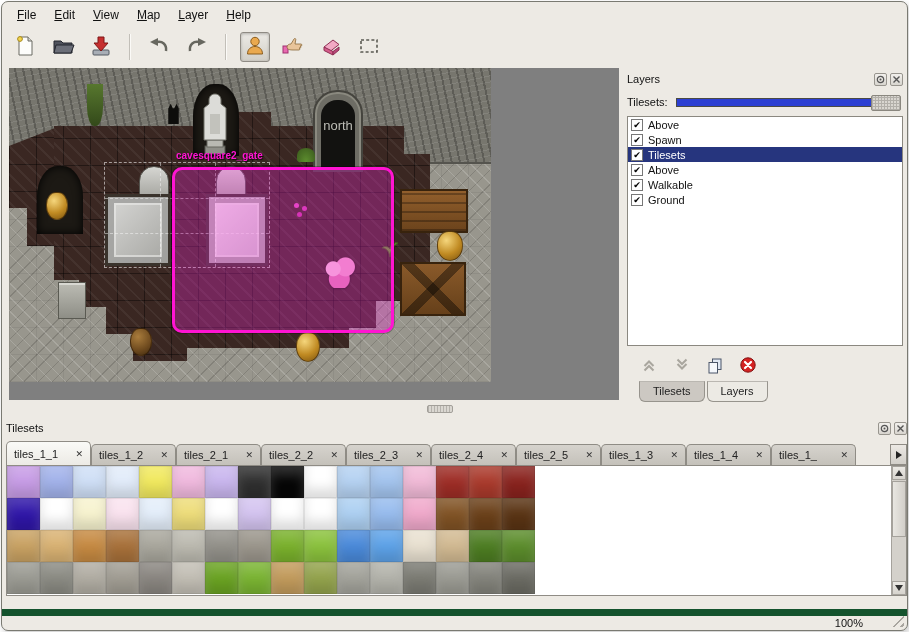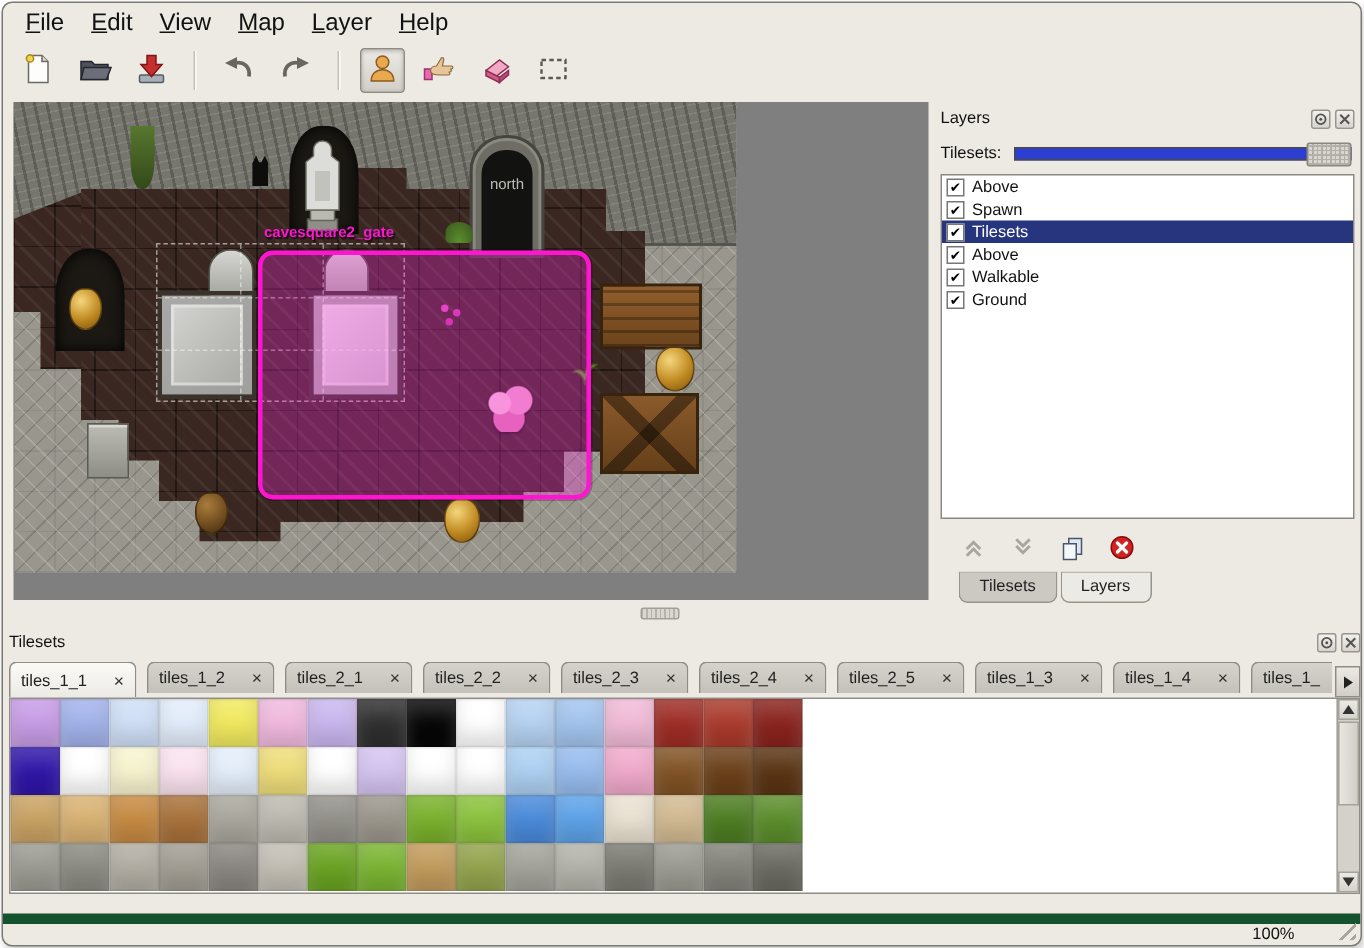--- a/index.html
+++ b/index.html
@@ -4,21 +4,21 @@
 <style>
   *{margin:0;padding:0;box-sizing:border-box}
   html,body{width:909px;height:632px;background:#fff;overflow:hidden}
   body{font-family:"Liberation Sans",sans-serif;color:#111}
   :root{--sel:#26357e;--map-sel:#ff14d2;--slider:#2c3fd2}
 
   .window{position:relative;width:907px;height:630px;margin:1px;background:#edeae4;
     border:1px solid #7a7a72;border-radius:7px;overflow:hidden;box-shadow:2px 3px 6px rgba(0,0,0,.2)}
 
   
-  .menubar{position:absolute;left:6px;top:3px;height:21px;display:flex;align-items:center;font-size:16px}
+  .menubar{position:absolute;left:6px;top:3px;height:21px;display:flex;font-size:12px}
   .menu-item{padding:3px 9px;cursor:default}
   .menu-item u{text-decoration:underline}
 
   
   .toolbar{position:absolute;left:8px;top:27px;right:8px;height:36px;display:flex;align-items:center;gap:8px}
   .tb-btn{width:30px;height:30px;border:1px solid transparent;background:transparent;border-radius:3px;
     display:flex;align-items:center;justify-content:center;padding:0}
   .tb-btn.active{border-color:#8f8b84;background:linear-gradient(#eceae5,#d2cfc8);box-shadow:inset 0 1px 3px rgba(0,0,0,.25)}
   .tb-sep{width:2px;height:26px;border-left:1px solid #c2bfb8;border-right:1px solid #fbfaf7;margin:0 5px}
 
@@ -44,21 +44,21 @@
     clip-path:polygon(45px 58px,186px 58px,186px 44px,262px 44px,262px 58px,395px 58px,
       395px 86px,421px 86px,421px 206px,394px 206px,394px 233px,367px 233px,367px 260px,
       340px 260px,340px 280px,178px 280px,178px 293px,124px 293px,124px 266px,97px 266px,
       97px 239px,70px 239px,70px 212px,45px 212px)}
   .floor-left{left:0;top:60px;width:46px;height:118px;
     clip-path:polygon(0 18px,46px 0,46px 118px,18px 118px,18px 80px,0 80px)}
   .alcove{position:absolute;background:#1c1914;border-radius:45% 45% 0 0;box-shadow:inset 0 0 10px #000}
   .gate{position:absolute;left:304px;top:22px;width:50px;height:82px;background:#6e6d65;
     border:2px solid #45443e;border-radius:24px 24px 0 0;box-shadow:inset 0 0 0 2px #8a897f}
   .gate-inner{position:absolute;left:6px;top:8px;right:6px;bottom:0;background:#121210;border-radius:16px 16px 0 0}
-  .gate-label{position:absolute;left:0;right:0;top:26px;text-align:center;color:#bdbdb6;font-size:10px}
+  .gate-label{position:absolute;left:0;right:0;top:26px;text-align:center;color:#bdbdb6;font-size:13px}
   .cat{position:absolute;left:157px;top:34px;width:15px;height:22px;background:#0d0d0b;
     clip-path:polygon(15% 30%,32% 8%,45% 28%,55% 28%,70% 8%,85% 30%,85% 100%,15% 100%)}
   .vine{position:absolute;left:78px;top:16px;width:16px;height:42px;
     background:linear-gradient(#57772e,#33491a);border-radius:0 0 45% 45%}
   .tuft{position:absolute;left:288px;top:80px;width:18px;height:14px;border-radius:50% 50% 20% 20%;
     background:radial-gradient(ellipse at 50% 100%,#5e8f2f,#39571c)}
   .tombstone{position:absolute;width:30px;height:38px;border:1px solid #55554f;border-radius:15px 15px 3px 3px;
     background:linear-gradient(180deg,#d6d6d2,#9c9c96);box-shadow:inset 0 -6px 0 rgba(0,0,0,.15)}
   .door{position:absolute;width:66px;height:72px;border:3px solid #3a332c;
     background:linear-gradient(135deg,#d8d8d6,#a5a5a1);
@@ -113,21 +113,21 @@
   .layer-actions{display:flex;align-items:center;gap:13px;padding:9px 0 0 12px;height:32px}
   .action-btn{width:20px;height:20px;border:none;background:transparent;padding:0;display:flex;align-items:center;justify-content:center}
   .dock-tabs{display:flex;gap:2px;margin-top:3px;padding-left:12px}
   .dock-tab{font-size:11px;padding:3px 13px 4px;border:1px solid #97948d;border-top-color:#bab7b1;
     border-radius:0 0 6px 6px;background:#ccc8c2;color:#222}
   .dock-tab.active{background:#eceae4}
 
   
   .tilesets-panel{position:absolute;left:4px;top:417px;width:901px;height:182px}
   .ts-tabbar{display:flex;align-items:flex-end;margin-top:3px;height:25px}
-  .ts-tabs{flex:1;display:flex;gap:7px;overflow:hidden;align-items:flex-start}
+  .ts-tabs{flex:1;display:flex;gap:0;overflow:hidden;align-items:flex-end}
   .ts-tab{flex:0 0 auto;width:85px;height:21px;display:flex;align-items:center;justify-content:space-between;
     padding:0 7px;font-size:11px;border:1px solid #8f8c85;border-bottom:none;border-radius:5px 5px 0 0;
     background:linear-gradient(#d6d3cd,#c4c1ba);color:#222}
   .ts-tab.active{height:24px;background:linear-gradient(#fafaf7,#eceae5)}
   .tab-close{font-size:9px;color:#333;margin-left:5px}
   .ts-scroll-btn{flex:0 0 auto;width:17px;height:21px;border:1px solid #8f8c85;margin-left:2px;padding:0;
     background:linear-gradient(#ece9e4,#d2cfc9);display:flex;align-items:center;justify-content:center}
   .tri-r{width:0;height:0;border-top:4px solid transparent;border-bottom:4px solid transparent;border-left:6px solid #222}
   .tri-u{width:0;height:0;border-left:4px solid transparent;border-right:4px solid transparent;border-bottom:6px solid #333}
   .tri-d{width:0;height:0;border-left:4px solid transparent;border-right:4px solid transparent;border-top:6px solid #333}

